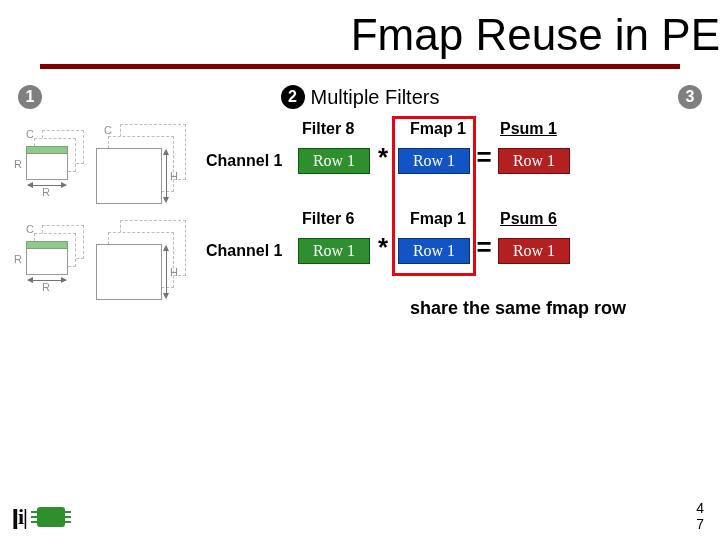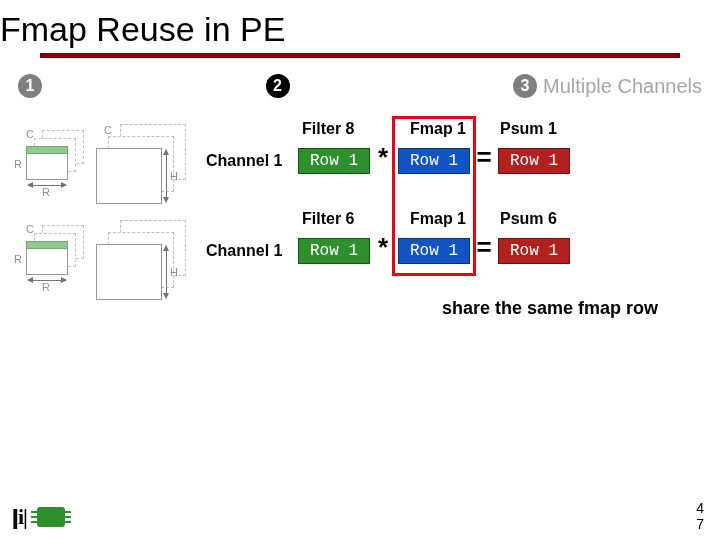--- a/index.html
+++ b/index.html
@@ -7,22 +7,22 @@
     margin: 0;
     width: 720px;
     height: 540px;
     background: #ffffff;
     font-family: "Helvetica Neue", Helvetica, Arial, sans-serif;
     color: #000;
     position: relative;
     overflow: hidden;
   }
   .title {
-    font-size: 34px;
-    text-align: left;
+    font-size: 44px;
+    text-align: right;
     padding: 10px 0 4px 0;
     font-weight: 400;
     font-family: "Segoe UI", "Helvetica Neue", Arial, sans-serif;
   }
   .underline {
     height: 5px;
     background: #800000;
     margin: 0 40px 10px 40px;
   }
   .modes {
@@ -90,30 +90,30 @@
   .eqarea {
     position: absolute;
     left: 220px;
     top: 120px;
     right: 20px;
   }
   .eqrow { position: relative; height: 70px; margin-bottom: 20px; }
   .col-head { font-size: 16px; font-weight: 700; text-align: center; position: absolute; }
   .ch-filter { left: 82px;  width: 76px; text-align: left; }
   .ch-fmap   { left: 180px; width: 76px; text-align: center; }
-  .ch-psum   { left: 280px; width: 76px; text-align: left; }
+  .ch-psum   { left: 280px; width: 76px; text-align: left; text-decoration: underline; }
   .ch-chlbl  { position: absolute; left: -14px; top: 32px; font-size: 16px; font-weight: 700; }
   .box {
     position: absolute;
     top: 28px;
     height: 26px;
     color: #fff;
     display: flex; align-items: center; justify-content: center;
     font-size: 16px;
-    font-family: Liberation Mono, monospace;
+    font-family: Liberation Serif, serif;
   }
   .bx-filter { left: 78px;  width: 72px; background: #2f8f2f; border: 1px solid #0b5a0b; }
   .bx-fmap   { left: 178px; width: 72px; background: #1354c4; border: 1px solid #0b316f; }
   .bx-psum   { left: 278px; width: 72px; background: #b22020; border: 1px solid #6d0f0f; }
   .op {
     position: absolute; top: 22px; font-size: 26px; font-weight: 700; width: 22px; text-align: center;
   }
   .op-star { left: 152px; }
   .op-eq   { left: 253px; }
   .hilite {
@@ -124,21 +124,20 @@
     height: 160px;
     border: 3px solid #e30613;
     pointer-events: none;
   }
   .share-note {
     position: absolute;
     left: 410px;
     top: 298px;
     font-size: 18px;
     font-weight: 700;
-    margin-left: 32px;
   }
 
   
   .footer-left {
     position: absolute; left: 14px; bottom: 10px;
     display: flex; align-items: center; gap: 10px;
   }
   .mit { font-family: Georgia, "Times New Roman", serif; font-weight: 700; font-size: 22px; letter-spacing: -1px; }
   .mit .bars { letter-spacing: -6px; margin-right: 4px; color:#000; }
   .chip {
@@ -159,24 +158,24 @@
 
 <div class="title">Fmap Reuse in PE</div>
 <div class="underline"></div>
 
 <div class="modes">
   <div class="mode">
     <span class="circle-num c1">1</span>
   </div>
   <div class="mode">
     <span class="circle-num c2">2</span>
+    <span class="lbl2">Multiple Filters</span>
   </div>
   <div class="mode">
     <span class="circle-num c3">3</span>
-    <span class="lbl3">Multiple Channels</span>
   </div>
 </div>
 
 <div class="diagram">
 
   <div class="stack-sm" style="left:0; top:0; width:70px; height:60px;">
     <div class="cube" style="left:16px; top:0;  width:42px; height:34px;"></div>
     <div class="cube" style="left:8px;  top:8px; width:42px; height:34px;"></div>
     <div class="cube solid" style="left:0; top:16px; width:42px; height:34px;"></div>
     <div class="hl-row" style="left:0; top:16px; width:42px; height:8px;"></div>

